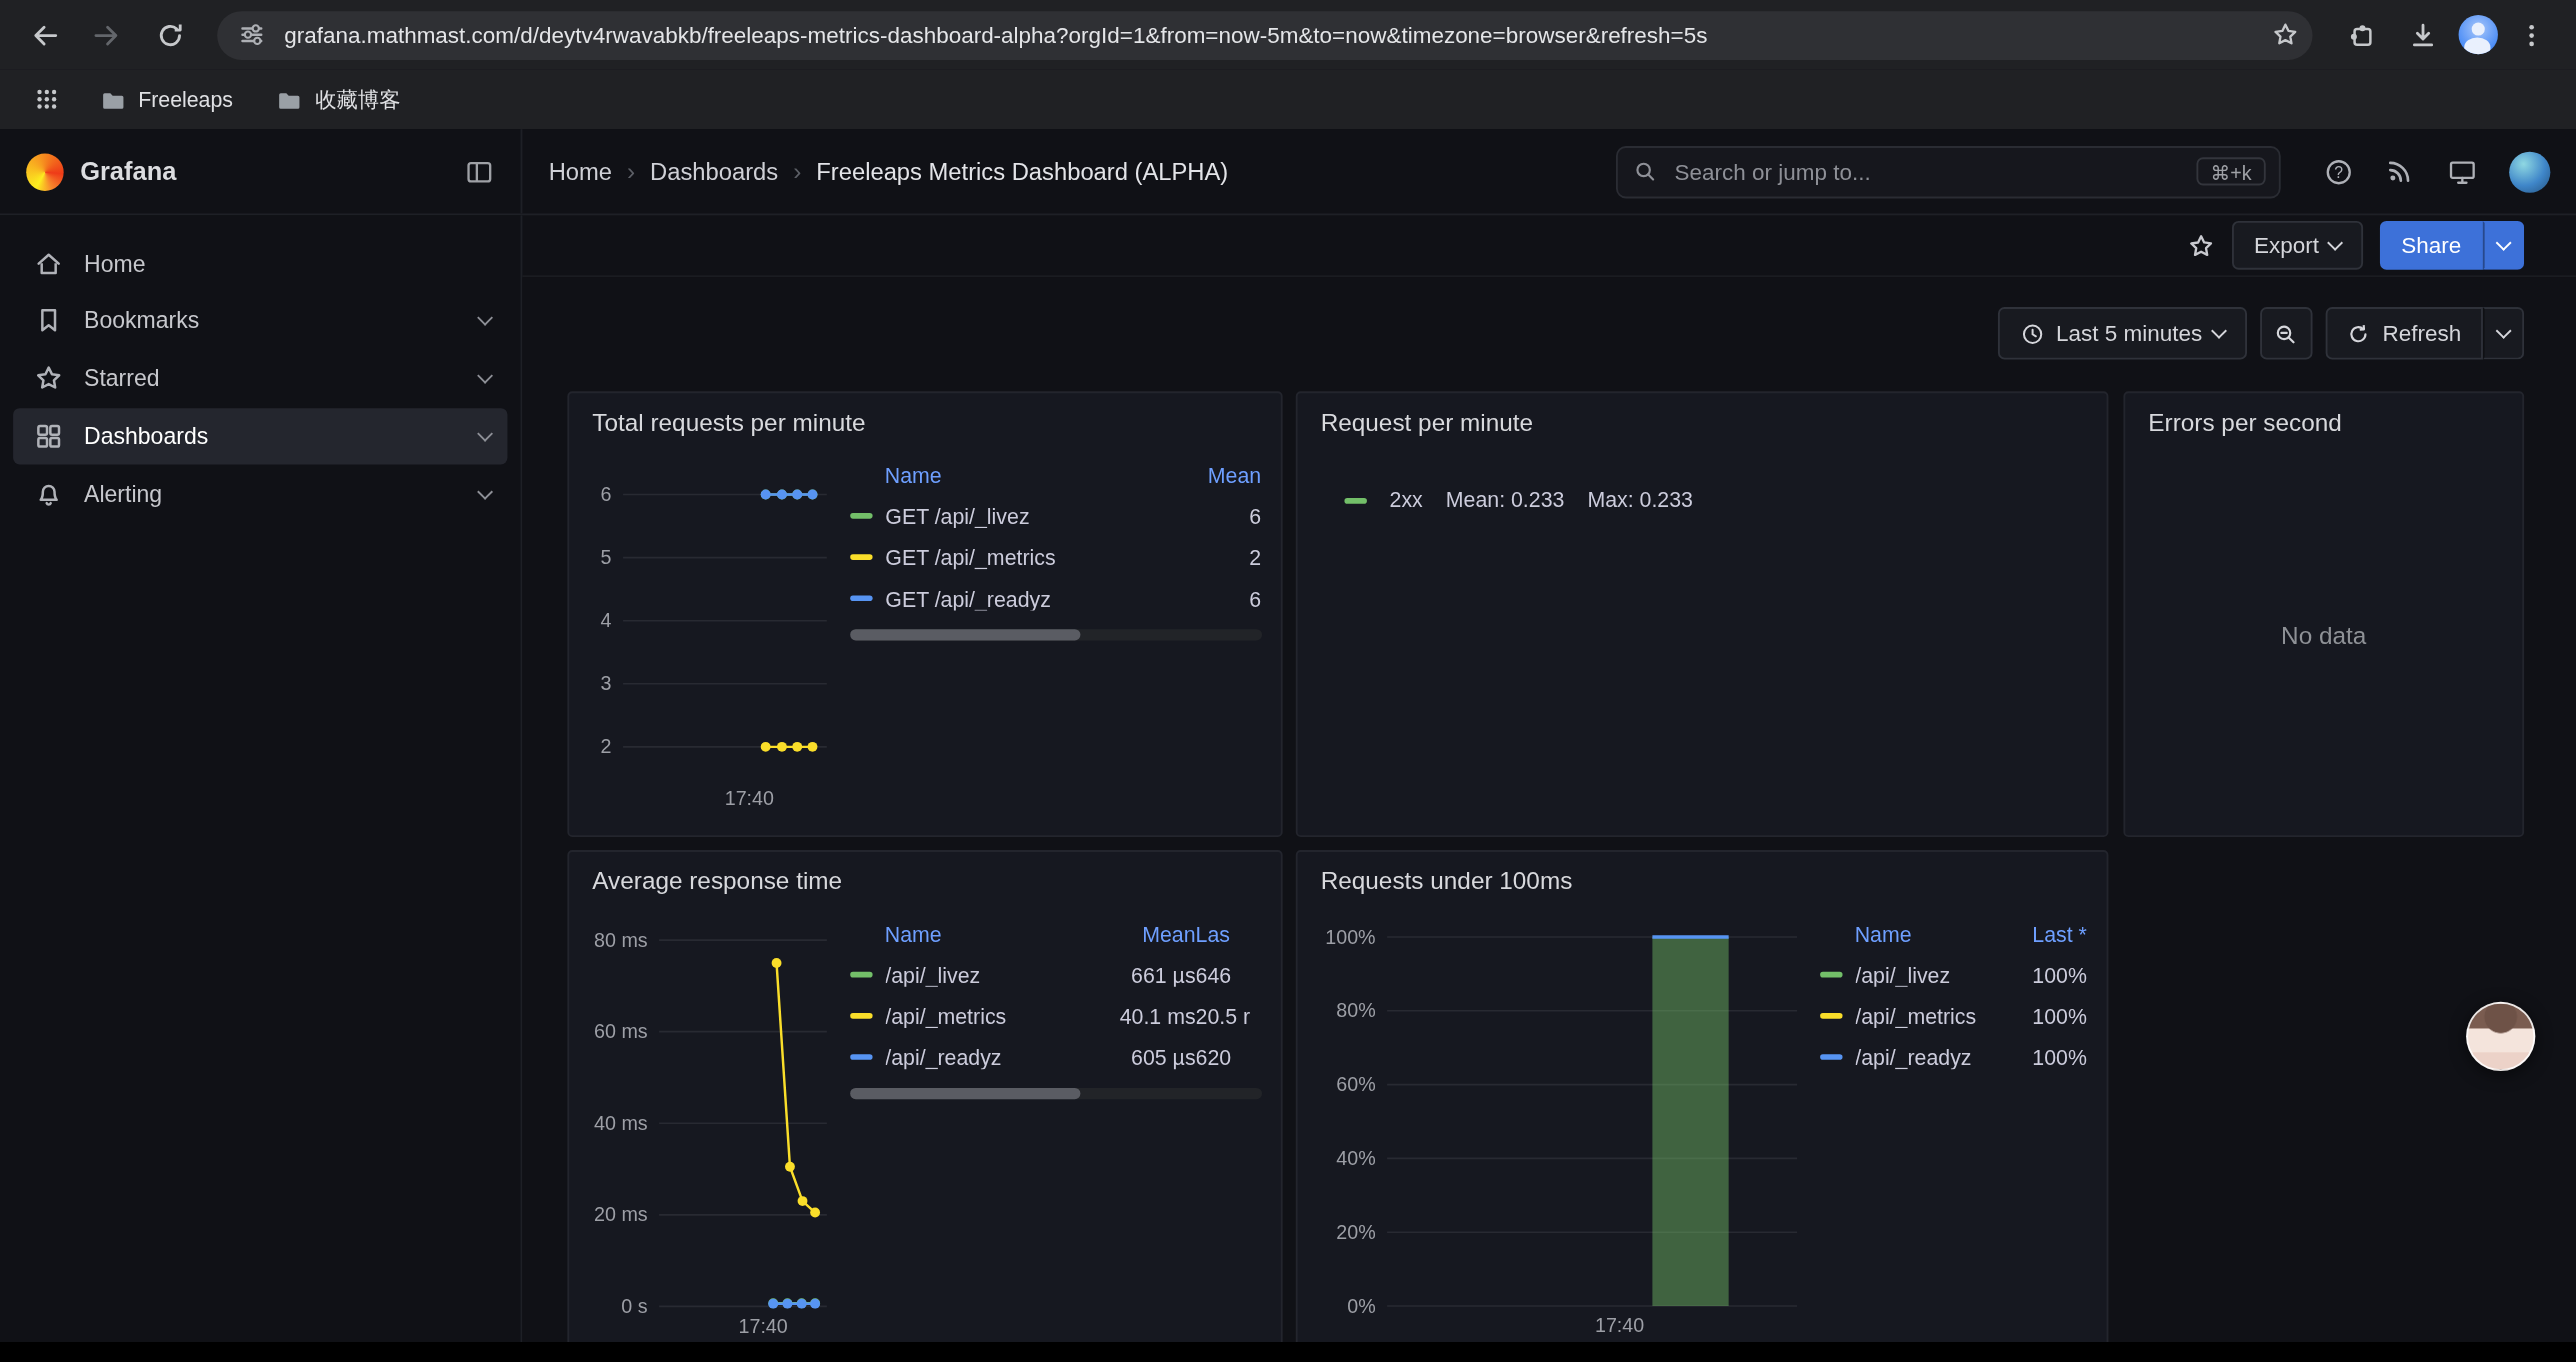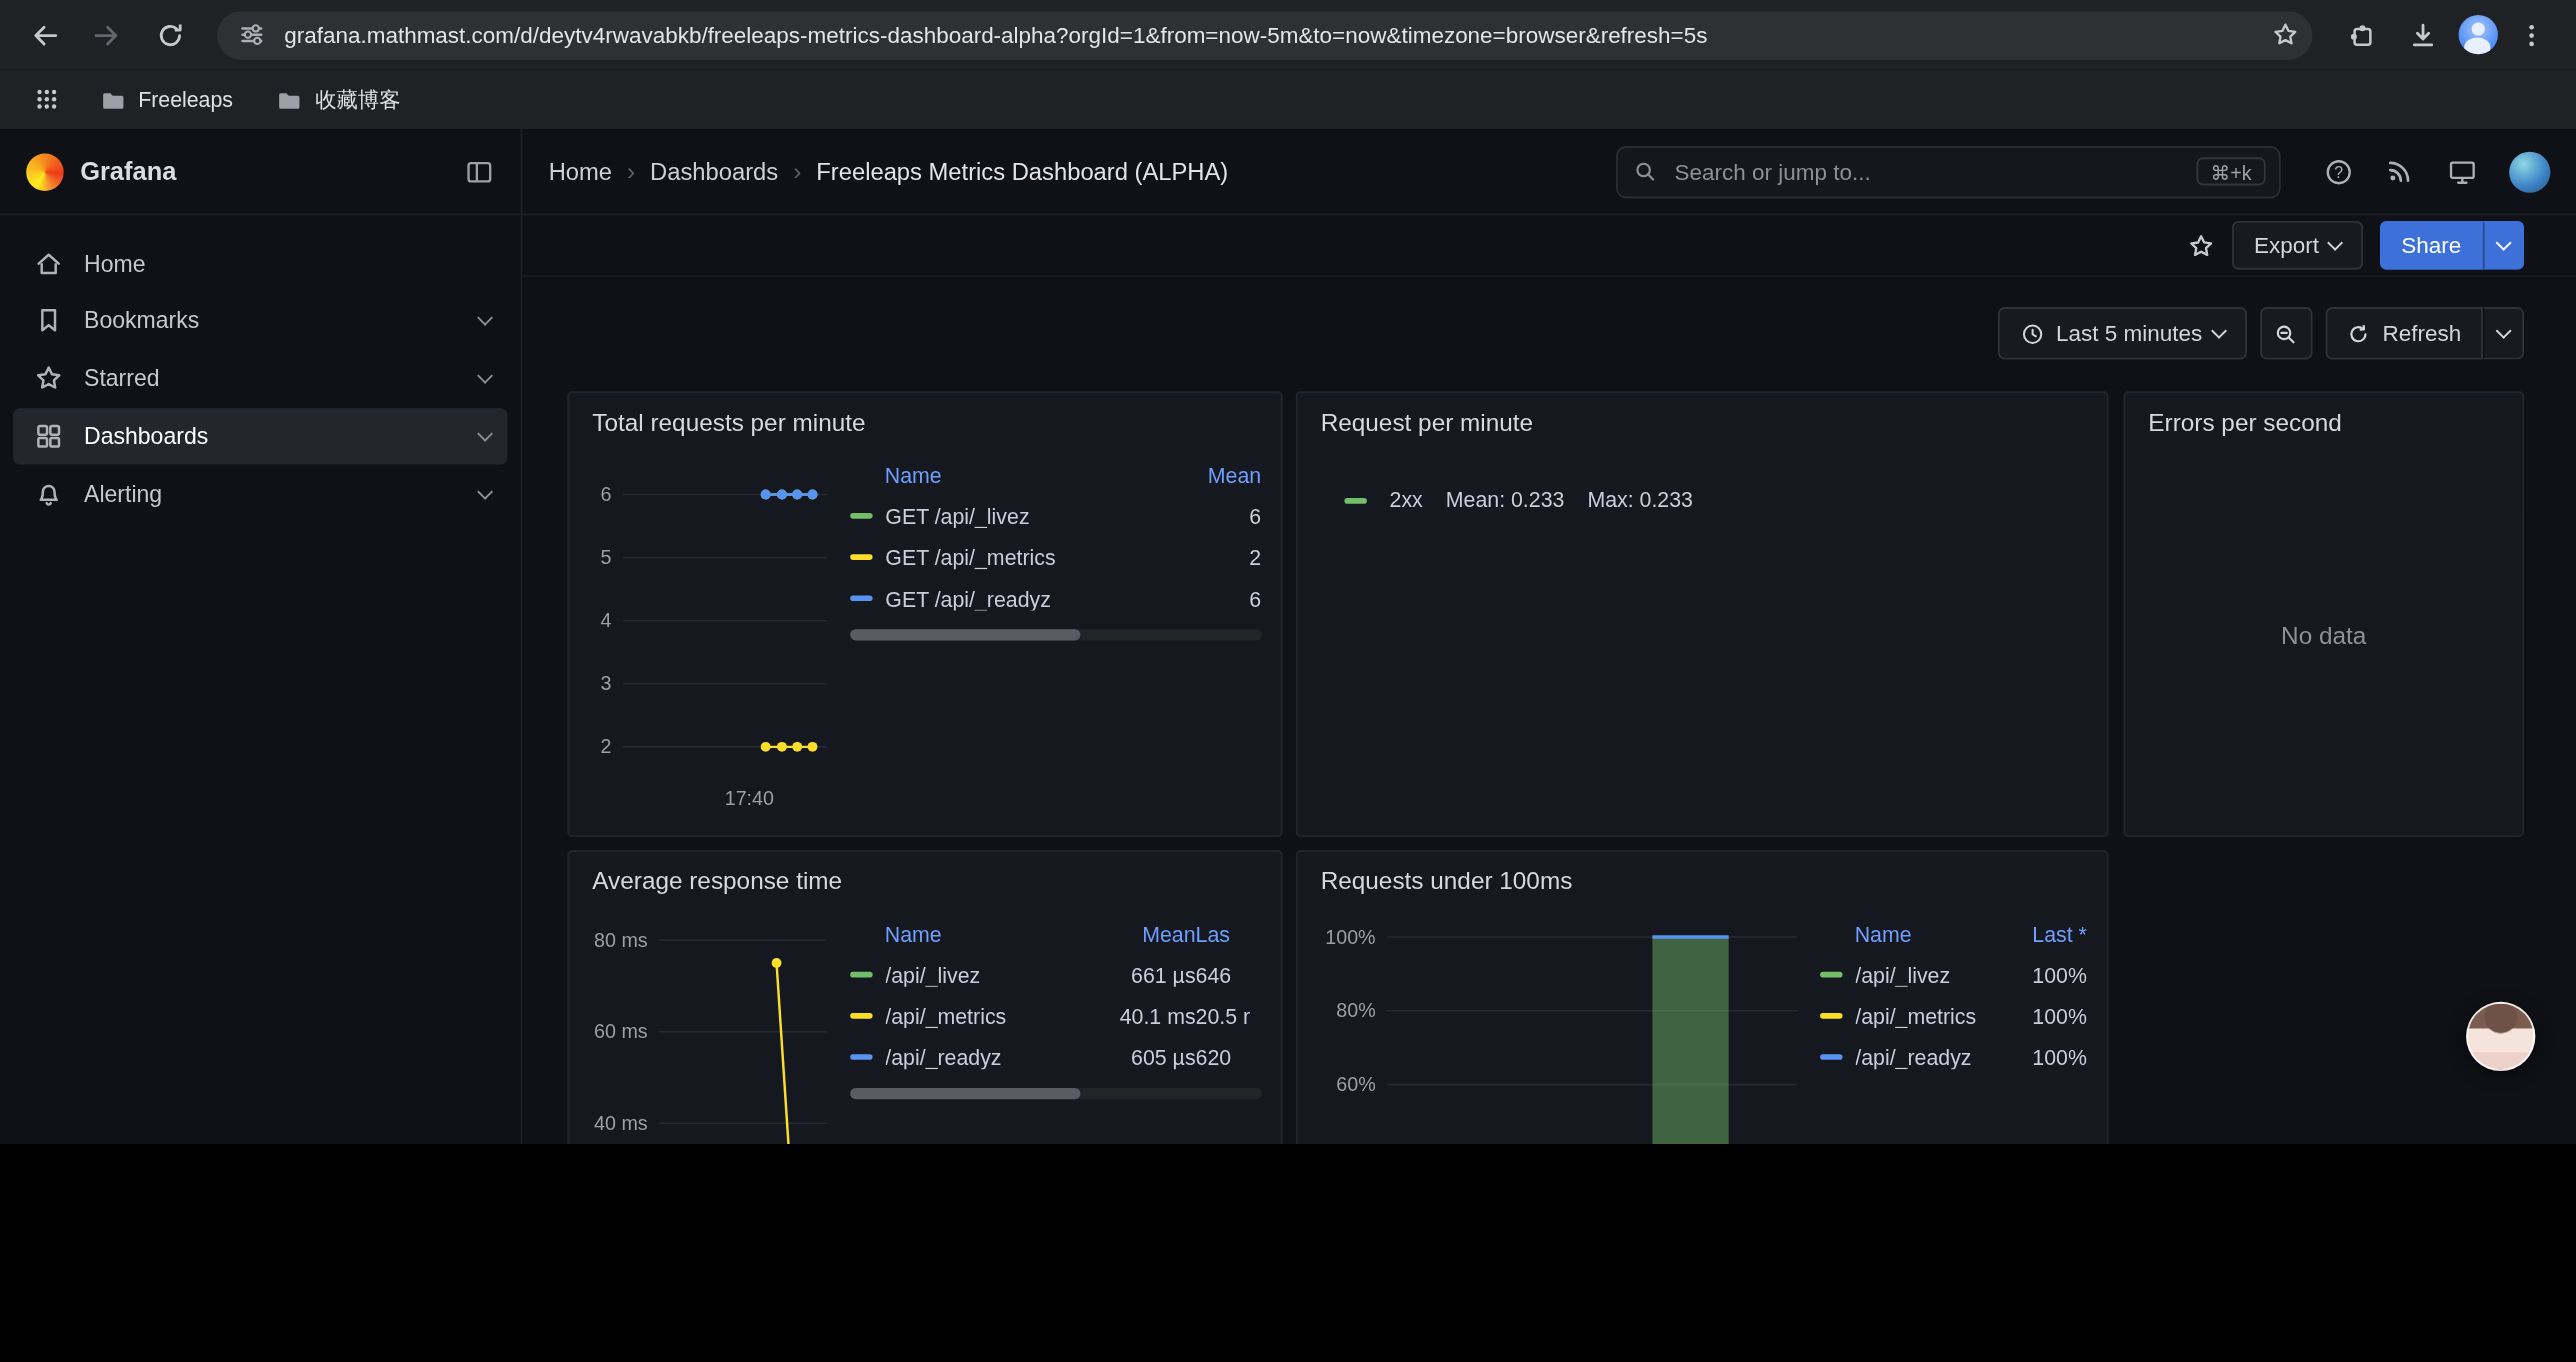--- a/index.html
+++ b/index.html
@@ -1,17 +1,17 @@
 <!DOCTYPE html>
 <html style="font-size:14px"><head>
 <meta charset="utf-8">
 <style>
   html,body{margin:0;padding:0;background:#000;}
   *{box-sizing:border-box;}
-  .viewport{width:2576px;height:1144px;overflow:hidden;background:#701a75;}
+  .viewport{width:2576px;height:1342px;overflow:hidden;background:#701a75;}
   .stage{width:1376px;height:728px;transform:scale(1.8725);transform-origin:0 0;position:relative;
          font-family:"Liberation Sans",sans-serif;color:#d5d6db;background:#101116;overflow:hidden;}
 
   
   .cr-toolbar{height:37px;background:#202124;display:flex;align-items:center;padding:0 8.8px;gap:3.5px;}
   .cr-btn{width:30px;height:30px;border-radius:50%;display:flex;align-items:center;justify-content:center;color:#c6c8cb;flex:none;}
   .cr-btn.dim{color:#63666b;}
   .omnibox{flex:1;height:26px;background:#2f3034;border-radius:13px;display:flex;align-items:center;
            padding:0 7px 0 10.5px;gap:8px;margin:0 7px;min-width:0;}
   .url-input{flex:1;min-width:0;background:transparent;border:none;outline:none;color:#e4e5e8;

